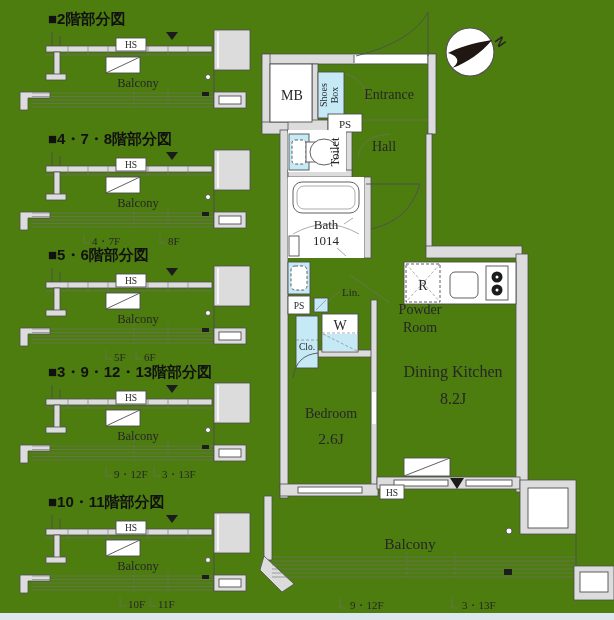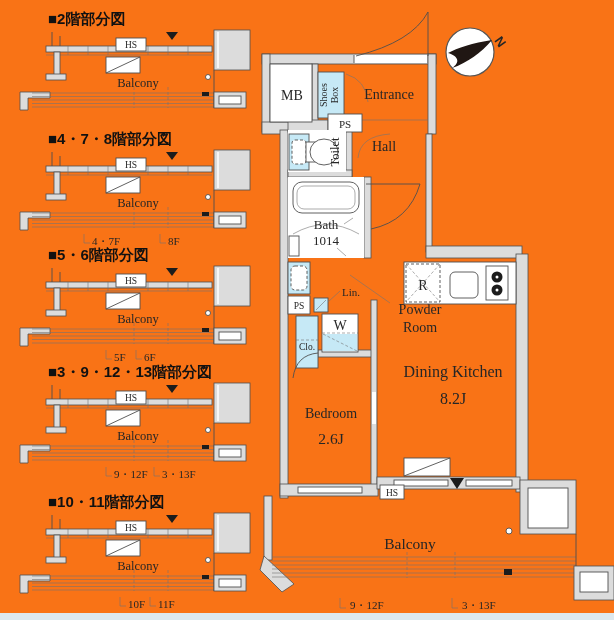--- a/index.html
+++ b/index.html
@@ -1,16 +1,16 @@
 <!DOCTYPE html>
 <html><head>
 <meta charset="utf-8">
 <style>
   html,body{margin:0;padding:0;background:#ffffff;}
-  .stage{position:relative;width:614px;height:620px;background:#f97316;overflow:hidden;
+  .stage{position:relative;width:614px;height:620px;background:#4d7c0f;overflow:hidden;
          font-family:"Liberation Serif","DejaVu Serif",serif;}
   svg{display:block;}
   svg text{font-family:"Liberation Serif","DejaVu Serif",serif;fill:#262626;}
   .jp{font-family:"Liberation Sans","DejaVu Sans",sans-serif;font-weight:700;font-size:15px;fill:#111;}
   .mid{text-anchor:middle;}
   .f9{font-size:9.5px;}.f10{font-size:10px;}.f11{font-size:11px;}.f12{font-size:12.5px;}
   .f13{font-size:13px;}.f14{font-size:14px;}.f15{font-size:15.5px;}.f16{font-size:16px;}
   .wall{fill:#dcdcdc;stroke:#4f4f4f;stroke-width:0.8;}
   .white{fill:#ffffff;stroke:#4f4f4f;stroke-width:0.9;}
   .whitefill{fill:#ffffff;stroke:none;}

